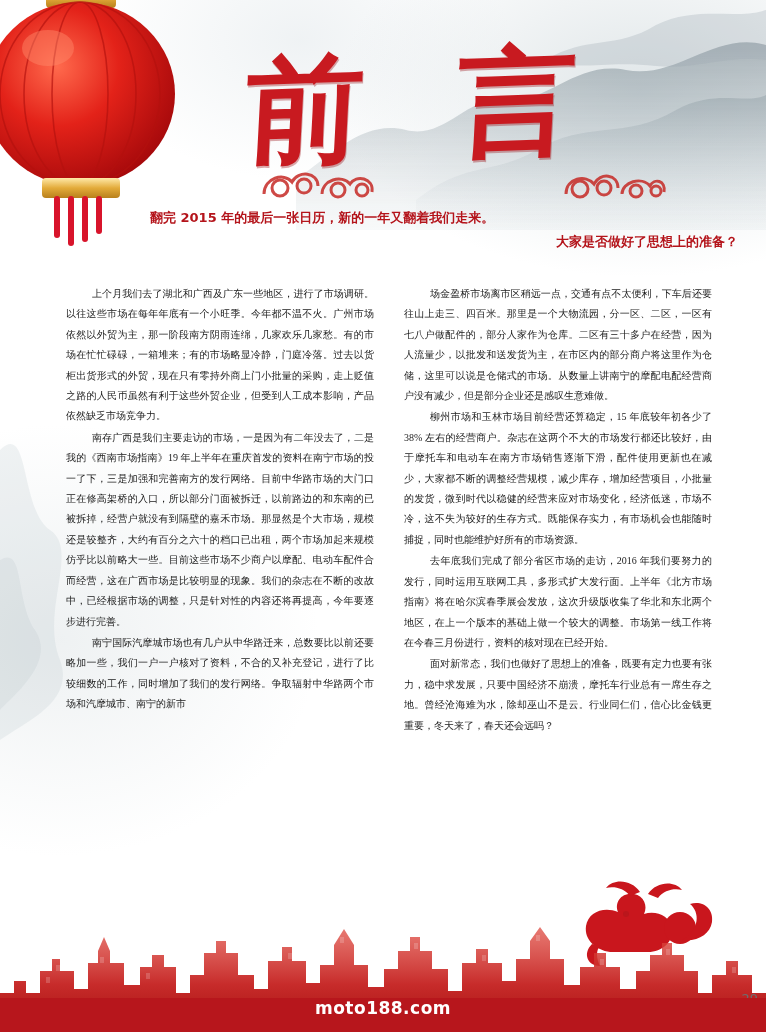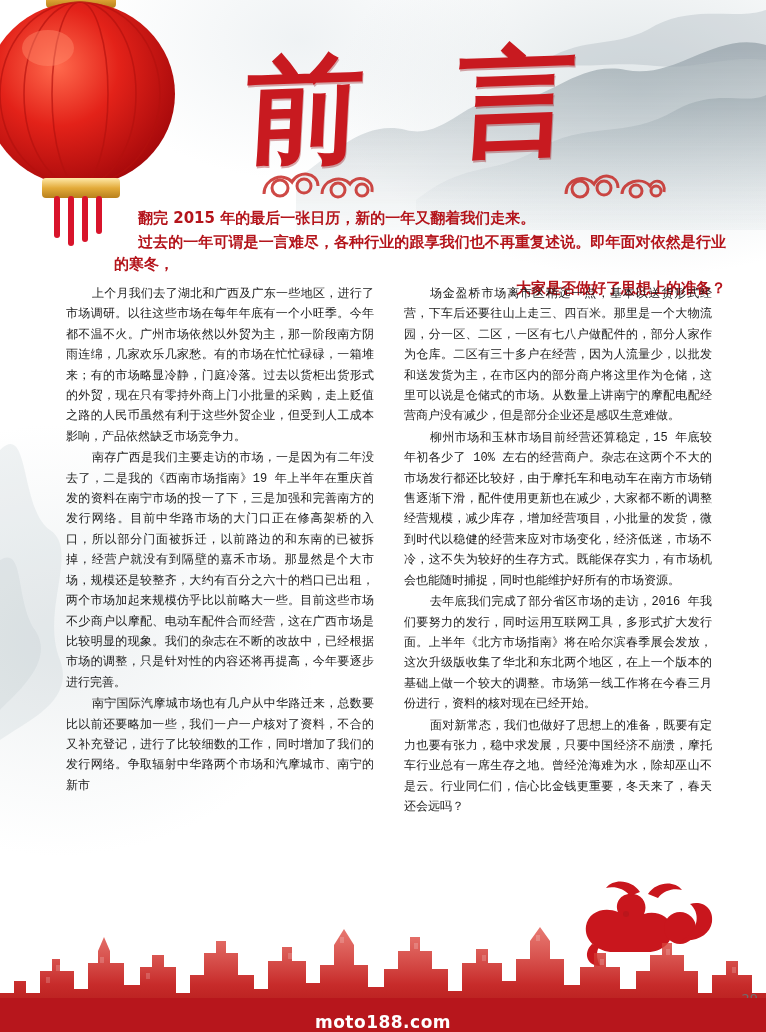--- a/index.html
+++ b/index.html
@@ -80,24 +80,24 @@
   
   .cloud {
     position: absolute;
     pointer-events: none;
   }
 
   
   .lead {
     position: absolute;
     top: 207px;
-    left: 114px;
+    left: 126px;
     width: 612px;
     color: #b4141b;
-    font-size: 15px;
+    font-size: 13px;
     line-height: 22px;
     font-weight: 700;
     text-align: justify;
     font-family: "DejaVu Sans", sans-serif;
   }
   .lead p {
     margin: 0 0 2px 0;
     text-indent: 24px;
   }
   .lead p.centered {
@@ -114,24 +114,24 @@
     display: flex;
     gap: 30px;
   }
   .col {
     width: 308px;
   }
   .col p {
     margin: 0 0 1px 0;
     text-indent: 26px;
     text-align: justify;
-    font-size: 12px;
+    font-size: 10px;
     line-height: 20.4px;
     color: #1b1b1b;
-    font-family: Liberation Mono, monospace;
+    font-family: Liberation Serif, serif;
   }
 
   
   .skyline {
     position: absolute;
     left: 0;
     bottom: 0;
     width: 766px;
     height: 135px;
     pointer-events: none;
@@ -149,21 +149,21 @@
 
   
   .footer-bar {
     position: absolute;
     left: 0;
     bottom: 0;
     width: 766px;
     height: 34px;
     background: #b7161c;
     display: flex;
-    align-items: flex-end;
+    align-items: flex-start;
     justify-content: center;
   }
   .footer-logo {
     color: #ffffff;
     font-family: "DejaVu Sans", sans-serif;
     font-weight: 700;
     font-size: 17px;
     letter-spacing: .5px;
   }
   .page-number {
@@ -252,33 +252,32 @@
       <circle cx="96" cy="29" r="5"></circle>
     </g>
   </svg>
 
   <div class="title-block">
     <div class="title-chars">前 言</div>
   </div>
 
   <div class="lead">
     <p>翻完 2015 年的最后一张日历，新的一年又翻着我们走来。</p>
-    <p>过去的一年可谓是一言难尽，各种行业的跟享我们也不再重复述说。即年面对依然是行业的寒冬，</p>
     <p class="centered">大家是否做好了思想上的准备？</p>
   </div>
 
   <div class="columns">
     <div class="col">
       <p>上个月我们去了湖北和广西及广东一些地区，进行了市场调研。以往这些市场在每年年底有一个小旺季。今年都不温不火。广州市场依然以外贸为主，那一阶段南方阴雨连绵，几家欢乐几家愁。有的市场在忙忙碌碌，一箱堆来；有的市场略显冷静，门庭冷落。过去以货柜出货形式的外贸，现在只有零持外商上门小批量的采购，走上贬值之路的人民币虽然有利于这些外贸企业，但受到人工成本影响，产品依然缺乏市场竞争力。</p>
       <p>南存广西是我们主要走访的市场，一是因为有二年没去了，二是我的《西南市场指南》19 年上半年在重庆首发的资料在南宁市场的投一了下，三是加强和完善南方的发行网络。目前中华路市场的大门口正在修高架桥的入口，所以部分门面被拆迁，以前路边的和东南的已被拆掉，经营户就没有到隔壁的嘉禾市场。那显然是个大市场，规模还是较整齐，大约有百分之六十的档口已出租，两个市场加起来规模仿乎比以前略大一些。目前这些市场不少商户以摩配、电动车配件合而经营，这在广西市场是比较明显的现象。我们的杂志在不断的改故中，已经根据市场的调整，只是针对性的内容还将再提高，今年要逐步进行完善。</p>
       <p>南宁国际汽摩城市场也有几户从中华路迁来，总数要比以前还要略加一些，我们一户一户核对了资料，不合的又补充登记，进行了比较细数的工作，同时增加了我们的发行网络。争取辐射中华路两个市场和汽摩城市、南宁的新市</p>
     </div>
     <div class="col">
-      <p>场金盈桥市场离市区稍远一点，基本以送货形式经营，下车后还要往山上走三、四百米。那里是一个大物流园，分一区、二区，一区有七八户做配件的，部分人家作为仓库。二区有三十多户在经营，因为人流量少，以批发和送发货为主，在市区内的部分商户将这里作为仓储，这里可以说是仓储式的市场。从数量上讲南宁的摩配电配经营商户没有减少，但是部分企业还是感叹生意难做。</p>
-      <p>柳州市场和玉林市场目前经营还算稳定，15 年底较年初各少了 10% 左右的经营商户。杂志在这两个不大的市场发行都还比较好，由于摩托车和电动车在南方市场销售逐渐下滑，配件使用更新也在减少，大家都不断的调整经营规模，减少库存，增加经营项目，小批量的发货，微到时代以稳健的经营来应对市场变化，经济低迷，市场不冷，这不失为较好的生存方式。既能保存实力，有市场机会也能随时捕捉，同时也能维护好所有的市场资源。</p>
+      <p>场金盈桥市场离市区稍远一点，交通有点不太便利，下车后还要往山上走三、四百米。那里是一个大物流园，分一区、二区，一区有七八户做配件的，部分人家作为仓库。二区有三十多户在经营，因为人流量少，以批发和送发货为主，在市区内的部分商户将这里作为仓储，这里可以说是仓储式的市场。从数量上讲南宁的摩配电配经营商户没有减少，但是部分企业还是感叹生意难做。</p>
+      <p>柳州市场和玉林市场目前经营还算稳定，15 年底较年初各少了 38% 左右的经营商户。杂志在这两个不大的市场发行都还比较好，由于摩托车和电动车在南方市场销售逐渐下滑，配件使用更新也在减少，大家都不断的调整经营规模，减少库存，增加经营项目，小批量的发货，微到时代以稳健的经营来应对市场变化，经济低迷，市场不冷，这不失为较好的生存方式。既能保存实力，有市场机会也能随时捕捉，同时也能维护好所有的市场资源。</p>
       <p>去年底我们完成了部分省区市场的走访，2016 年我们要努力的发行，同时运用互联网工具，多形式扩大发行面。上半年《北方市场指南》将在哈尔滨春季展会发放，这次升级版收集了华北和东北两个地区，在上一个版本的基础上做一个较大的调整。市场第一线工作将在今春三月份进行，资料的核对现在已经开始。</p>
       <p>面对新常态，我们也做好了思想上的准备，既要有定力也要有张力，稳中求发展，只要中国经济不崩溃，摩托车行业总有一席生存之地。曾经沧海难为水，除却巫山不是云。行业同仁们，信心比金钱更重要，冬天来了，春天还会远吗？</p>
     </div>
   </div>
 
   <svg class="goat" viewBox="0 0 170 96">
     <g fill="#c9161d">
       <path d="M58,78 C44,76 32,66 34,52 C36,38 52,32 66,38 C62,28 70,18 82,20 C92,22 96,32 92,40 C104,36 118,42 120,54 C122,68 110,78 96,78 Z"></path>
       <path d="M88,18 C80,6 62,4 54,14 C62,12 72,14 78,22 Z"></path>
       <path d="M96,20 C104,8 122,6 130,16 C122,14 112,16 106,24 Z"></path>

